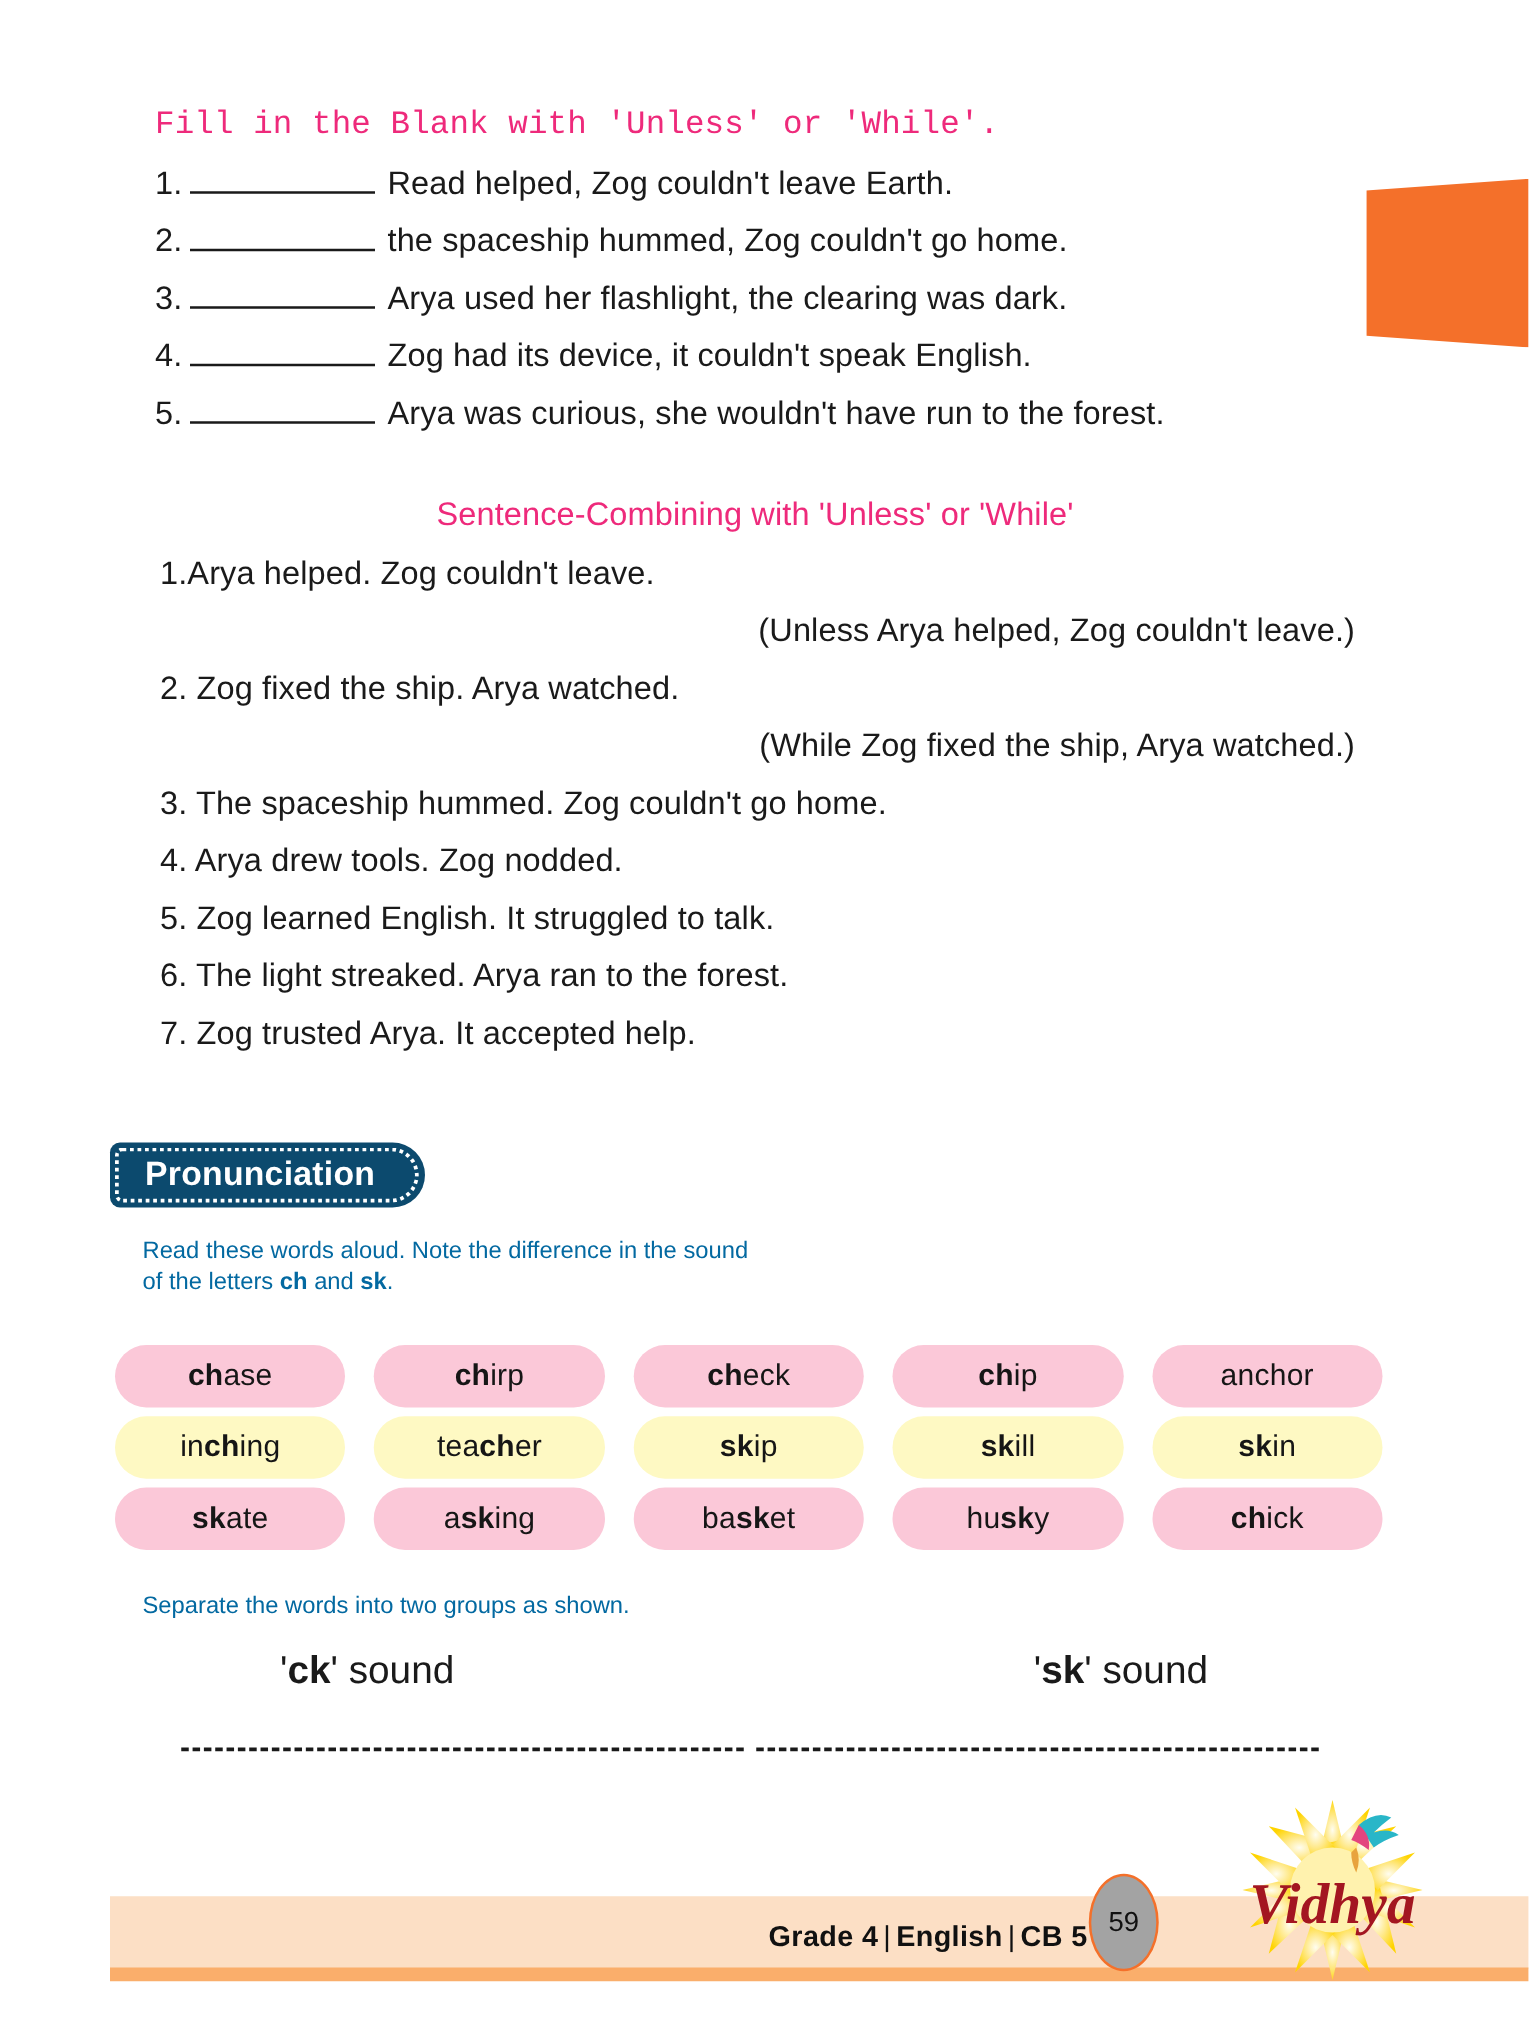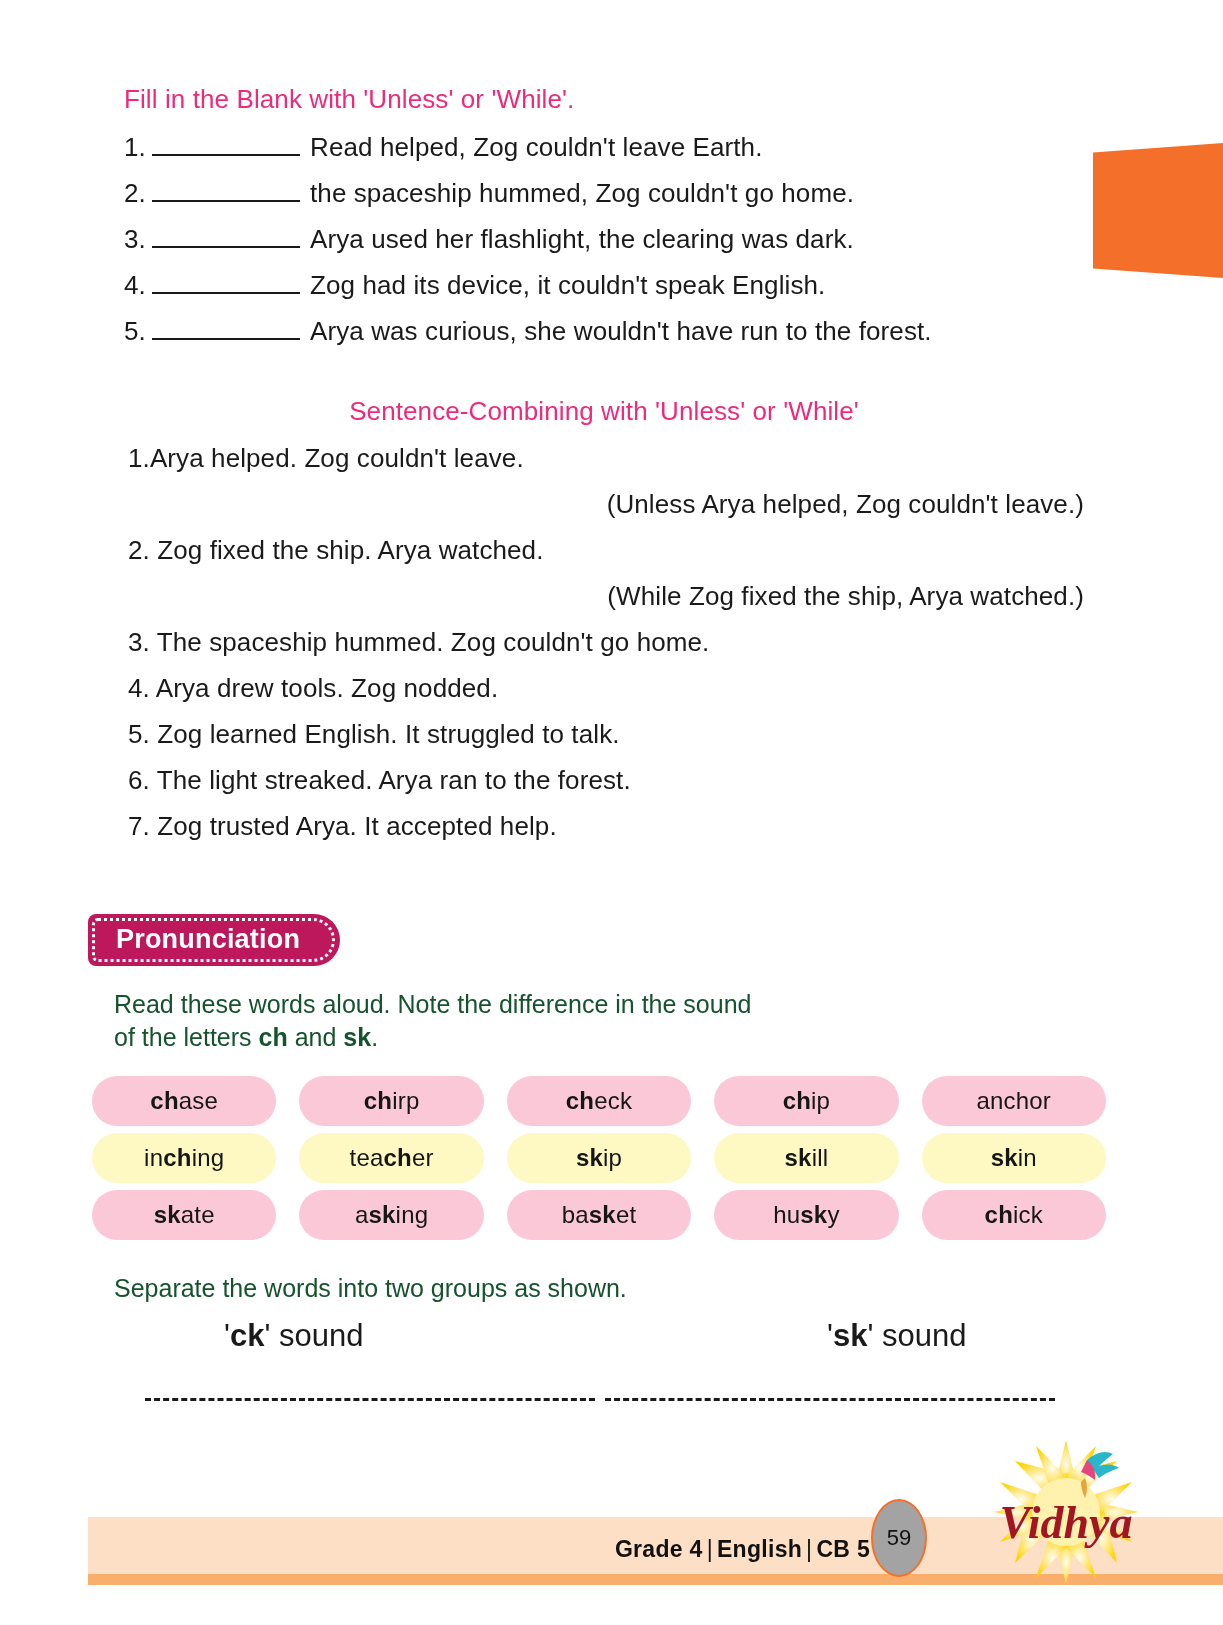--- a/index.html
+++ b/index.html
@@ -43,21 +43,21 @@
     letter-spacing: 0.1px;
   }
 
   
   .sec-fill {
     position: absolute;
     left: 124px;
     top: 84px;
     width: 960px;
   }
-  .sec-fill .pink-heading { margin-bottom: 17px; }
+  .sec-fill .pink-heading { margin-bottom: 17px; font-family: Liberation Mono, monospace; }
   .fill-row {
     display: flex;
     align-items: baseline;
     margin-bottom: 15px;
   }
   .fill-num {
     width: 28px;
     flex: none;
   }
   .fill-blank {
@@ -89,42 +89,42 @@
 
   
   .pron-badge-wrap {
     position: absolute;
     left: 88px;
     top: 914px;
   }
   .pron-badge {
     position: relative;
     display: inline-block;
-    background: #be185d;
+    background: #0c4a6e;
     color: #ffffff;
     font-size: 27px;
     font-weight: bold;
     padding: 10px 40px 11px 28px;
     border-radius: 8px 26px 26px 8px;
     letter-spacing: 0.2px;
   }
   .pron-badge::before {
     content: "";
     position: absolute;
     left: 4px; top: 4px; right: 5px; bottom: 4px;
     border: 3px dotted #ffffff;
     border-radius: 6px 22px 22px 6px;
     pointer-events: none;
   }
 
   
   .blue-instr {
     position: absolute;
-    color: #14532d;
-    font-size: 25px;
+    color: #0369a1;
+    font-size: 19px;
     font-weight: 400;
     line-height: 1.32;
   }
   #instr-read { left: 114px; top: 988px; width: 840px; }
   #instr-sep  { left: 114px; top: 1272px; width: 840px; }
 
   
   .pill-grid {
     position: absolute;
     left: 92px;

